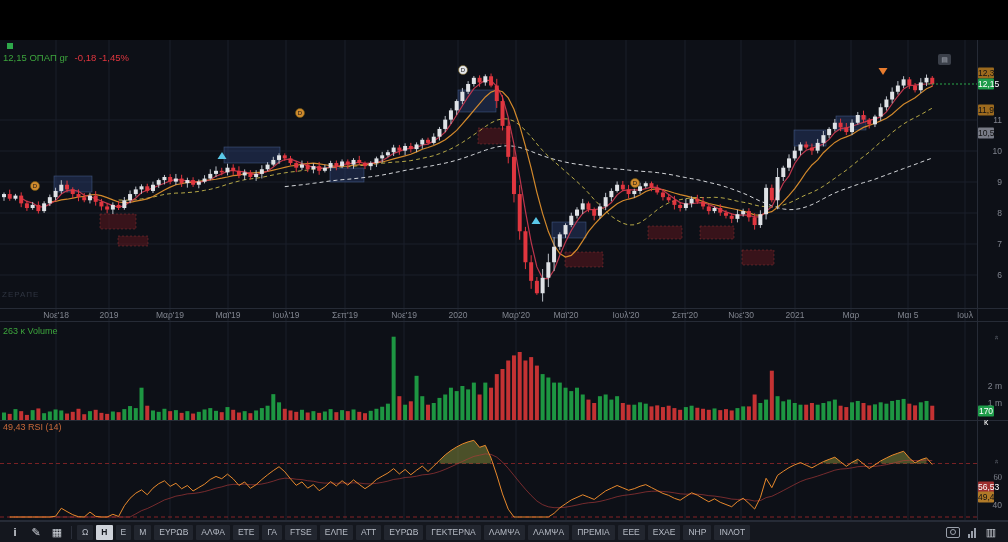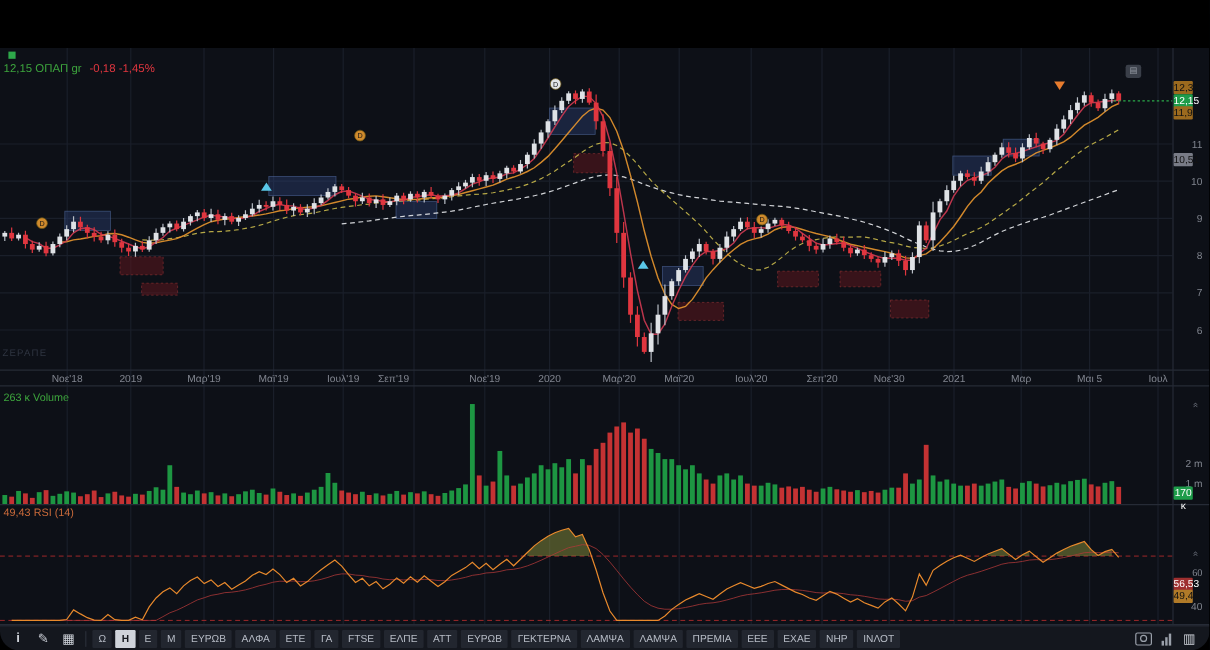--- a/index.html
+++ b/index.html
@@ -1,17 +1,17 @@
 <!DOCTYPE html>
 <html><head>
 <meta charset="utf-8">
 <style>
   html,body{margin:0;padding:0;background:#000;}
   .app{position:relative;width:1008px;height:542px;background:#000;overflow:hidden;
-       font-family:"Liberation Sans",sans-serif;border-radius:16px;-webkit-font-smoothing:none;}
+       font-family:"Liberation Sans",sans-serif;-webkit-font-smoothing:none;}
   .chart-bg{position:absolute;left:0;top:40px;width:1008px;height:481px;background:#0d1017;}
   svg.chart{position:absolute;left:0;top:0;width:1008px;height:521px;}
   .status-dot{position:absolute;left:7px;top:43px;width:6px;height:6px;background:#2ea84a;}
   .legend{position:absolute;left:3px;top:52px;font-size:9.5px;white-space:nowrap;}
   .legend .quote{color:#3da53d;}
   .legend .chg{color:#e0363f;margin-left:4px;}
   .watermark{position:absolute;left:2px;top:290px;font-size:8px;color:#2f3541;letter-spacing:1px;}
   .vol-label{position:absolute;left:3px;top:326px;font-size:9px;color:#3da53d;}
   .rsi-label{position:absolute;left:3px;top:422px;font-size:9px;color:#c96a3a;}
   .time-label{position:absolute;top:310px;width:60px;margin-left:-30px;text-align:center;
@@ -641,21 +641,21 @@
     <span class="collapse-icon" style="top:293px">»</span>
     <span class="collapse-icon" style="top:417px">»</span>
   <div class="ptick" style="top: 80px;">11</div>
       <div class="ptick" style="top: 111px;">10</div>
       <div class="ptick" style="top: 142px;">9</div>
       <div class="ptick" style="top: 173px;">8</div>
       <div class="ptick" style="top: 204px;">7</div>
       <div class="ptick" style="top: 235px;">6</div>
       <div class="pbadge" style="top: 33px; background: rgb(156, 106, 30); color: rgb(18, 18, 18);">12,36</div>
       <div class="pbadge" style="top: 44px; background: rgb(30, 156, 74); color: rgb(255, 255, 255);">12,15</div>
-      <div class="pbadge" style="top: 54px; background: rgb(156, 106, 30); color: rgb(18, 18, 18);">11,92</div>
+      <div class="pbadge" style="top: 70px; background: rgb(156, 106, 30); color: rgb(18, 18, 18);">11,92</div>
       <div class="pbadge" style="top: 93px; background: rgb(120, 123, 134); color: rgb(18, 18, 18);">10,51</div>
       <div class="ptick" style="top: 346px;">2 m</div>
       <div class="ptick" style="top: 363px;">1 m</div>
       <div class="pbadge" style="top: 371px; background: rgb(30, 156, 74); color: rgb(255, 255, 255);">170 κ</div>
       <div class="ptick" style="top: 437px; font-family: Liberation Serif, serif;">60</div>
       <div class="ptick" style="top: 465px;">40</div>
       <div class="pbadge" style="top: 447px; background: rgb(158, 47, 47); color: rgb(255, 255, 255);">56,53</div>
       <div class="pbadge" style="top: 457px; background: rgb(176, 122, 40); color: rgb(18, 18, 18);">49,43</div>
     </div>
 
@@ -698,21 +698,21 @@
           <i style="height:10px"></i>
       </div>
       <div class="tb-icon" style="width:14px">▥</div>
     </div>
   </div>
 <div class="time-label" style="left: 56px;">Νοε'18</div>
     <div class="time-label" style="left: 109px;">2019</div>
     <div class="time-label" style="left: 170px;">Μαρ'19</div>
     <div class="time-label" style="left: 228px;">Μαϊ'19</div>
     <div class="time-label" style="left: 286px;">Ιουλ'19</div>
-    <div class="time-label" style="left: 328px;">Σεπ'19</div>
+    <div class="time-label" style="left: 345px;">Σεπ'19</div>
     <div class="time-label" style="left: 404px;">Νοε'19</div>
     <div class="time-label" style="left: 458px;">2020</div>
     <div class="time-label" style="left: 516px;">Μαρ'20</div>
     <div class="time-label" style="left: 566px;">Μαϊ'20</div>
     <div class="time-label" style="left: 626px;">Ιουλ'20</div>
     <div class="time-label" style="left: 685px;">Σεπ'20</div>
     <div class="time-label" style="left: 741px;">Νοε'30</div>
     <div class="time-label" style="left: 795px;">2021</div>
     <div class="time-label" style="left: 851px;">Μαρ</div>
     <div class="time-label" style="left: 908px;">Μαι 5</div>

